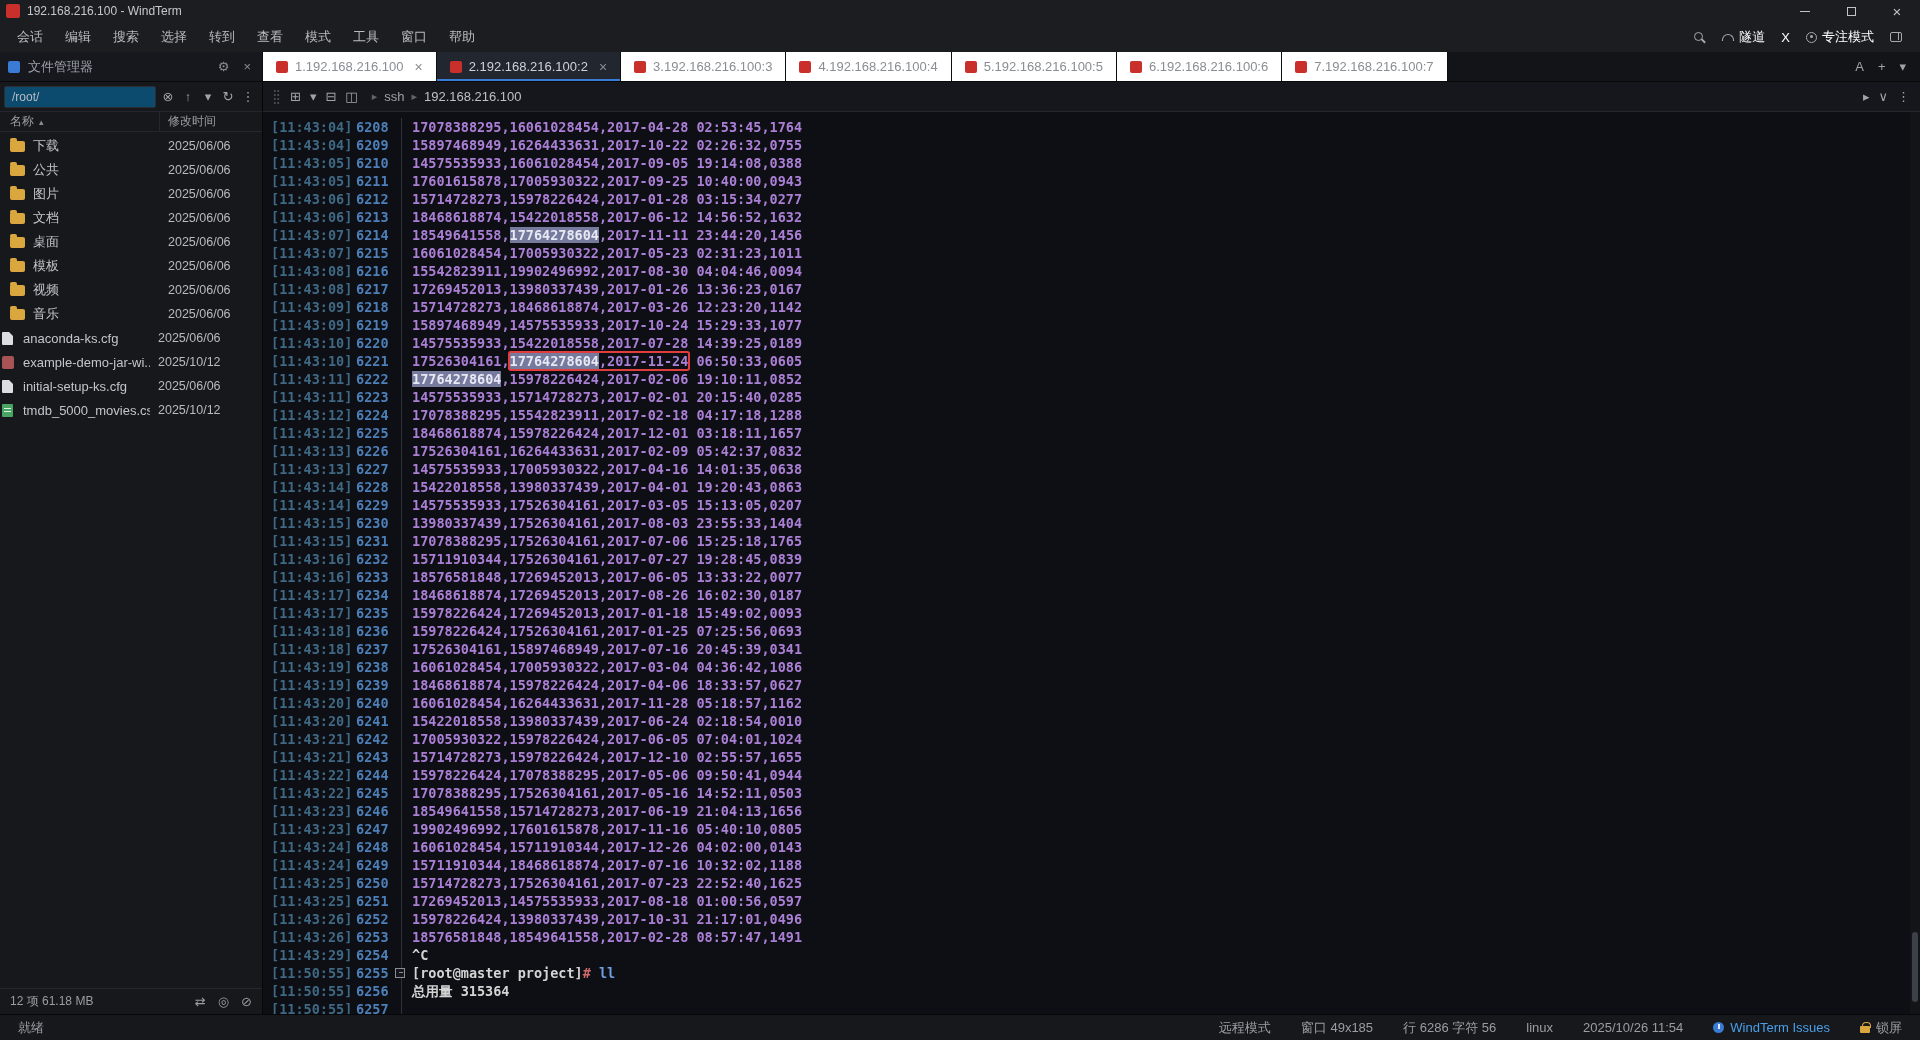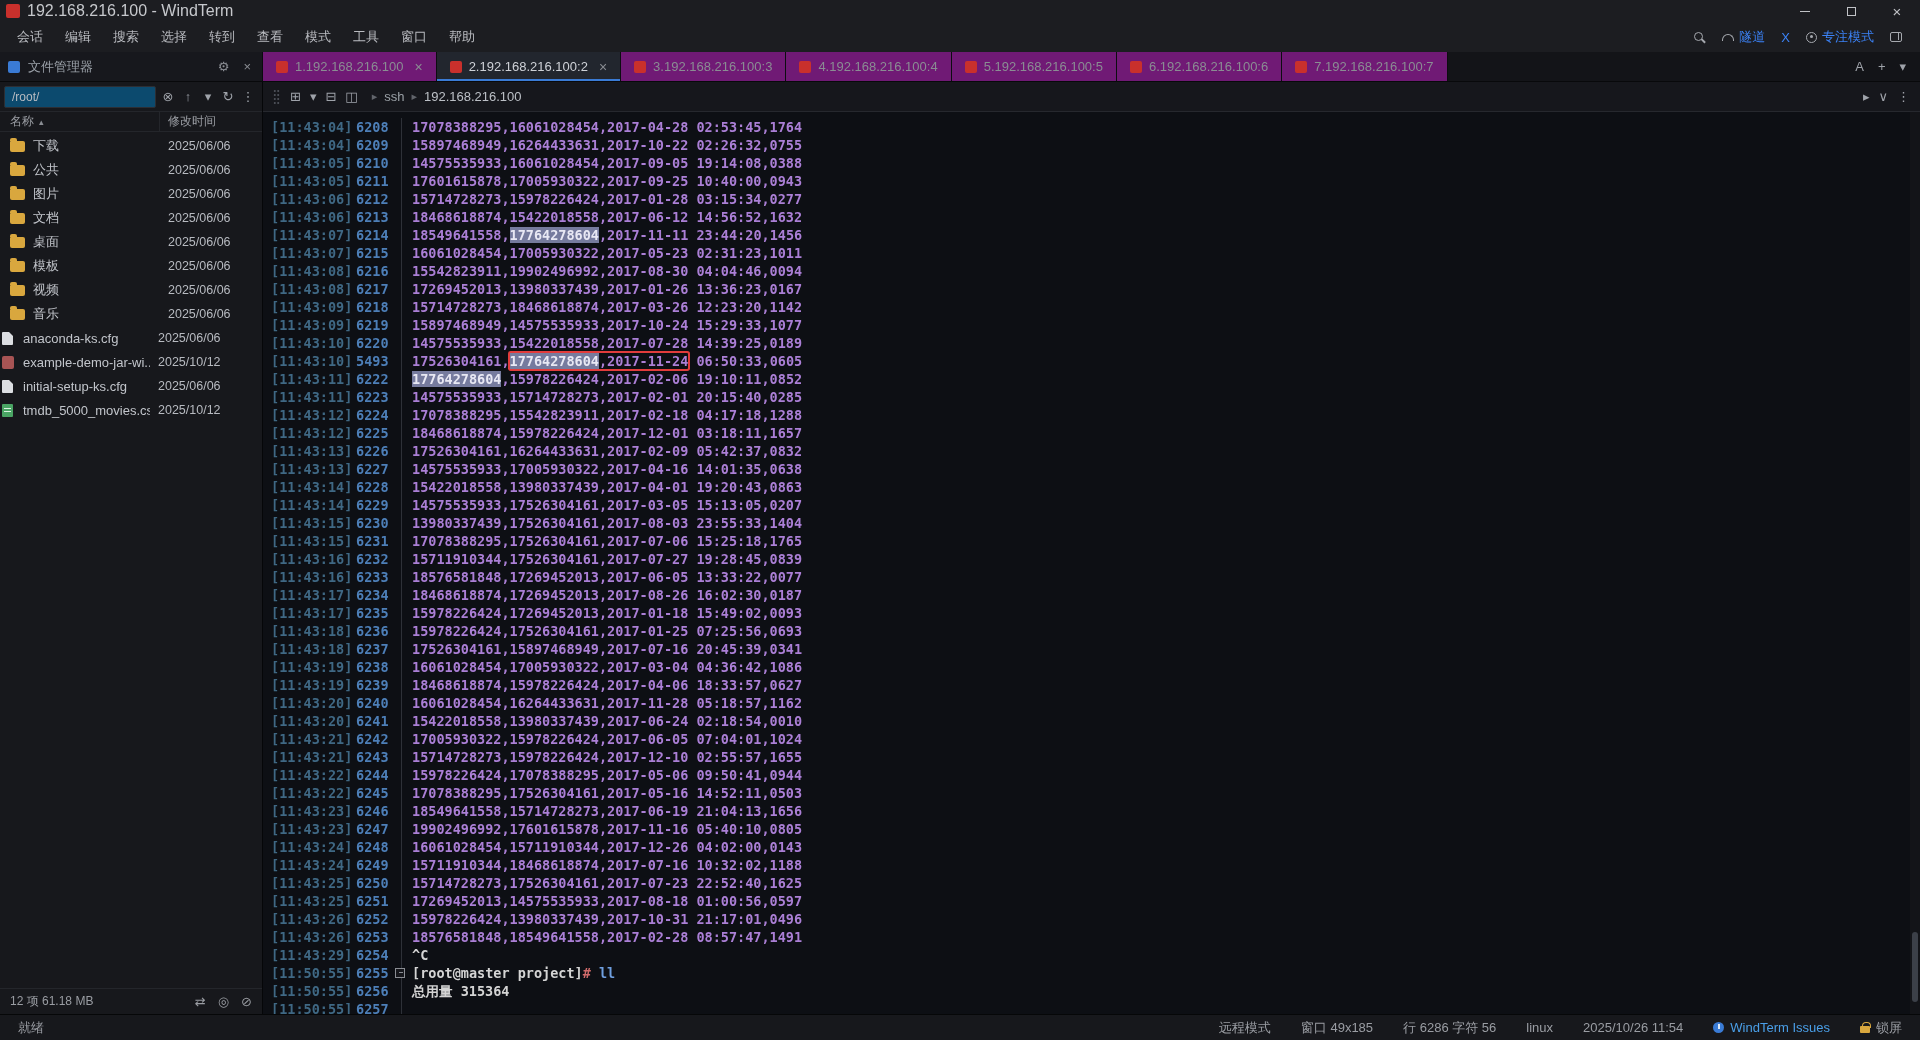--- a/index.html
+++ b/index.html
@@ -3,51 +3,51 @@
 <meta charset="utf-8">
 <style>
   * { margin:0; padding:0; box-sizing:border-box; }
   html,body { width:1920px; height:1040px; overflow:hidden; background:#0d0f14;
     font-family:"Liberation Sans","DejaVu Sans",sans-serif; }
   .app { width:1920px; height:1040px; display:flex; flex-direction:column; background:#0d0f14; }
 
   
   .titlebar { height:22px; background:#1c1d21; display:flex; align-items:center; padding-left:6px; gap:7px; flex:none; }
   .win-icon { width:14px; height:14px; background:#c9302c; border-radius:2px; flex:none; }
-  .title-text { color:#c6c8cc; font-size:16px; }
+  .title-text { color:#c6c8cc; font-size:12px; }
   .win-controls { margin-left:auto; display:flex; height:100%; }
   .win-btn { width:46px; height:100%; display:flex; align-items:center; justify-content:center; color:#c0c2c6; font-size:13px; }
   .wc-min i { display:block; width:10px; height:1px; background:#c0c2c6; }
   .wc-max i { display:block; width:9px; height:9px; border:1px solid #c0c2c6; }
   .wc-close { font-size:15px; }
 
   
   .menubar { height:30px; background:#1c1d21; display:flex; align-items:center; padding:0 6px; flex:none; }
   .menu-items { display:flex; align-items:center; }
   .menu-item { color:#b9bbc0; font-size:13px; padding:4px 11px; border-radius:3px; cursor:default; }
-  .menu-right { margin-left:auto; display:flex; align-items:center; gap:16px; color:#3b82f6; font-size:13px; padding-right:12px; }
+  .menu-right { margin-left:auto; display:flex; align-items:center; gap:16px; color:#ffffff; font-size:13px; padding-right:12px; }
   .mr-item { display:flex; align-items:center; gap:5px; }
   .mic { display:inline-block; position:relative; }
   .mic-search { width:13px; height:13px; }
   .mic-search::before { content:''; position:absolute; left:1px; top:1px; width:7px; height:7px; border:1.5px solid #a6a9af; border-radius:50%; }
   .mic-search::after { content:''; position:absolute; left:8px; top:9px; width:5px; height:1.5px; background:#a6a9af; transform:rotate(45deg); }
   .mic-tunnel { width:12px; height:7px; border:1.5px solid #a6a9af; border-bottom:none; border-radius:6px 6px 0 0; }
   .mic-focus { width:11px; height:11px; border:1.5px solid #a6a9af; border-radius:50%; }
   .mic-focus::after { content:''; position:absolute; left:2.5px; top:2.5px; width:3px; height:3px; border-radius:50%; background:#a6a9af; }
   .mic-panel { width:12px; height:10px; border:1.5px solid #a6a9af; border-radius:2px; }
   .mic-panel::after { content:''; position:absolute; left:6.5px; top:0; width:1.5px; height:7px; background:#a6a9af; }
 
   
   .tabbar { height:30px; background:#131418; display:flex; align-items:stretch; flex:none; border-bottom:1px solid #08090b; }
   .fm-tab { width:263px; flex:none; display:flex; align-items:center; gap:8px; padding:0 8px; background:#17181d; border-right:1px solid #0a0b0d; color:#9aa0a8; font-size:13px; }
   .fm-icon { width:12px; height:12px; background:#3a7bd5; border-radius:2px; flex:none; }
   .fm-label { flex:1; white-space:nowrap; overflow:hidden; }
   .fm-gear, .fm-close { color:#8a8d93; font-size:13px; padding:0 3px; }
   .session-tabs { display:flex; align-items:stretch; }
-  .tab { display:flex; align-items:center; gap:7px; padding:0 13px; font-size:13px; color:#8a8d93; background:#701a75; border-right:1px solid #0c0d10; position:relative; white-space:nowrap; }
+  .tab { display:flex; align-items:center; gap:7px; padding:0 13px; font-size:13px; color:#8a8d93; background:#ffffff; border-right:1px solid #0c0d10; position:relative; white-space:nowrap; }
   .tab-ic { width:12px; height:12px; background:#c9302c; border-radius:2px; flex:none; }
   .tab.active { background:#22262e; color:#ced1d7; }
   .tab.active::after { content:''; position:absolute; left:0; right:0; bottom:0; height:2px; background:#3a7bd5; }
   .tab-close { margin-left:4px; color:#8a8d93; font-size:14px; }
   .tab-right { margin-left:auto; display:flex; align-items:center; gap:14px; padding:0 14px; color:#a0a3a8; font-size:14px; }
 
   
   .bodyrow { flex:1; display:flex; min-height:0; }
 
   
@@ -333,21 +333,21 @@
             <div class="tline"><span class="lt">[11:43:05]</span><span class="ln">6211</span><span class="lf"></span><span class="ltx"><span class="seg-d">17601615878,17005930322,2017-09-25 10:40:00,0943</span></span></div>
             <div class="tline"><span class="lt">[11:43:06]</span><span class="ln">6212</span><span class="lf"></span><span class="ltx"><span class="seg-d">15714728273,15978226424,2017-01-28 03:15:34,0277</span></span></div>
             <div class="tline"><span class="lt">[11:43:06]</span><span class="ln">6213</span><span class="lf"></span><span class="ltx"><span class="seg-d">18468618874,15422018558,2017-06-12 14:56:52,1632</span></span></div>
             <div class="tline"><span class="lt">[11:43:07]</span><span class="ln">6214</span><span class="lf"></span><span class="ltx"><span class="seg-d">18549641558,</span><span class="seg-s">17764278604</span><span class="seg-d">,2017-11-11 23:44:20,1456</span></span></div>
             <div class="tline"><span class="lt">[11:43:07]</span><span class="ln">6215</span><span class="lf"></span><span class="ltx"><span class="seg-d">16061028454,17005930322,2017-05-23 02:31:23,1011</span></span></div>
             <div class="tline"><span class="lt">[11:43:08]</span><span class="ln">6216</span><span class="lf"></span><span class="ltx"><span class="seg-d">15542823911,19902496992,2017-08-30 04:04:46,0094</span></span></div>
             <div class="tline"><span class="lt">[11:43:08]</span><span class="ln">6217</span><span class="lf"></span><span class="ltx"><span class="seg-d">17269452013,13980337439,2017-01-26 13:36:23,0167</span></span></div>
             <div class="tline"><span class="lt">[11:43:09]</span><span class="ln">6218</span><span class="lf"></span><span class="ltx"><span class="seg-d">15714728273,18468618874,2017-03-26 12:23:20,1142</span></span></div>
             <div class="tline"><span class="lt">[11:43:09]</span><span class="ln">6219</span><span class="lf"></span><span class="ltx"><span class="seg-d">15897468949,14575535933,2017-10-24 15:29:33,1077</span></span></div>
             <div class="tline"><span class="lt">[11:43:10]</span><span class="ln">6220</span><span class="lf"></span><span class="ltx"><span class="seg-d">14575535933,15422018558,2017-07-28 14:39:25,0189</span></span></div>
-            <div class="tline"><span class="lt">[11:43:10]</span><span class="ln">5493</span><span class="lf"></span><span class="ltx"><span class="seg-d">17526304161,</span><span class="redbox"><span class="seg-s">17764278604</span><span class="seg-d">,2017-11-24</span></span><span class="seg-d"> 06:50:33,0605</span></span></div>
+            <div class="tline"><span class="lt">[11:43:10]</span><span class="ln">6221</span><span class="lf"></span><span class="ltx"><span class="seg-d">17526304161,</span><span class="redbox"><span class="seg-s">17764278604</span><span class="seg-d">,2017-11-24</span></span><span class="seg-d"> 06:50:33,0605</span></span></div>
             <div class="tline"><span class="lt">[11:43:11]</span><span class="ln">6222</span><span class="lf"></span><span class="ltx"><span class="seg-s">17764278604</span><span class="seg-d">,15978226424,2017-02-06 19:10:11,0852</span></span></div>
             <div class="tline"><span class="lt">[11:43:11]</span><span class="ln">6223</span><span class="lf"></span><span class="ltx"><span class="seg-d">14575535933,15714728273,2017-02-01 20:15:40,0285</span></span></div>
             <div class="tline"><span class="lt">[11:43:12]</span><span class="ln">6224</span><span class="lf"></span><span class="ltx"><span class="seg-d">17078388295,15542823911,2017-02-18 04:17:18,1288</span></span></div>
             <div class="tline"><span class="lt">[11:43:12]</span><span class="ln">6225</span><span class="lf"></span><span class="ltx"><span class="seg-d">18468618874,15978226424,2017-12-01 03:18:11,1657</span></span></div>
             <div class="tline"><span class="lt">[11:43:13]</span><span class="ln">6226</span><span class="lf"></span><span class="ltx"><span class="seg-d">17526304161,16264433631,2017-02-09 05:42:37,0832</span></span></div>
             <div class="tline"><span class="lt">[11:43:13]</span><span class="ln">6227</span><span class="lf"></span><span class="ltx"><span class="seg-d">14575535933,17005930322,2017-04-16 14:01:35,0638</span></span></div>
             <div class="tline"><span class="lt">[11:43:14]</span><span class="ln">6228</span><span class="lf"></span><span class="ltx"><span class="seg-d">15422018558,13980337439,2017-04-01 19:20:43,0863</span></span></div>
             <div class="tline"><span class="lt">[11:43:14]</span><span class="ln">6229</span><span class="lf"></span><span class="ltx"><span class="seg-d">14575535933,17526304161,2017-03-05 15:13:05,0207</span></span></div>
             <div class="tline"><span class="lt">[11:43:15]</span><span class="ln">6230</span><span class="lf"></span><span class="ltx"><span class="seg-d">13980337439,17526304161,2017-08-03 23:55:33,1404</span></span></div>
             <div class="tline"><span class="lt">[11:43:15]</span><span class="ln">6231</span><span class="lf"></span><span class="ltx"><span class="seg-d">17078388295,17526304161,2017-07-06 15:25:18,1765</span></span></div>

